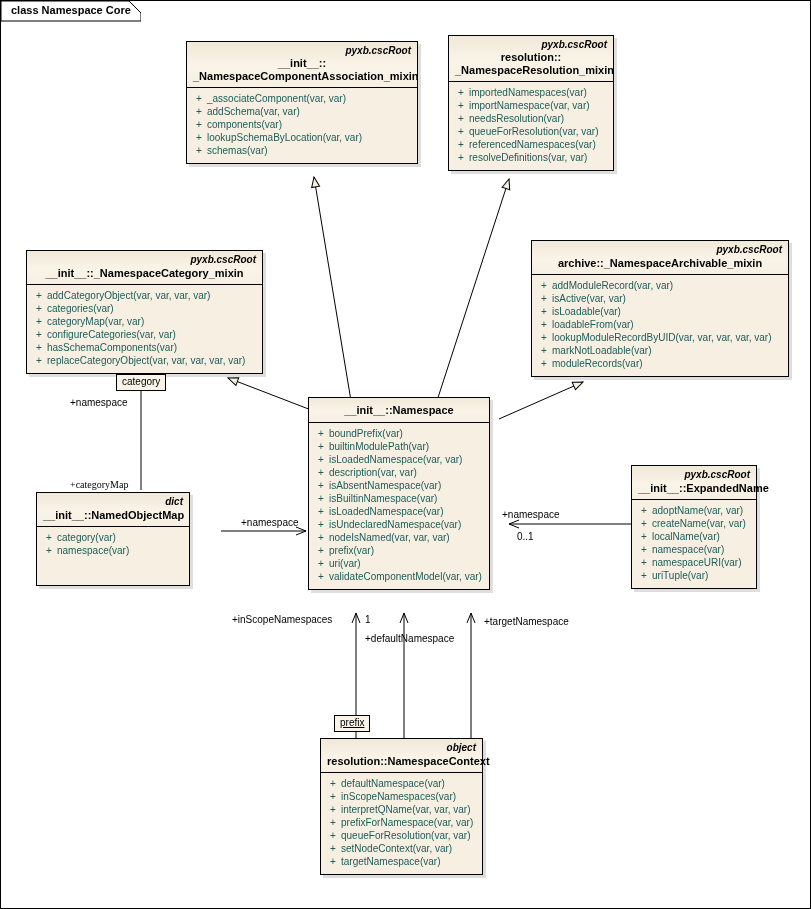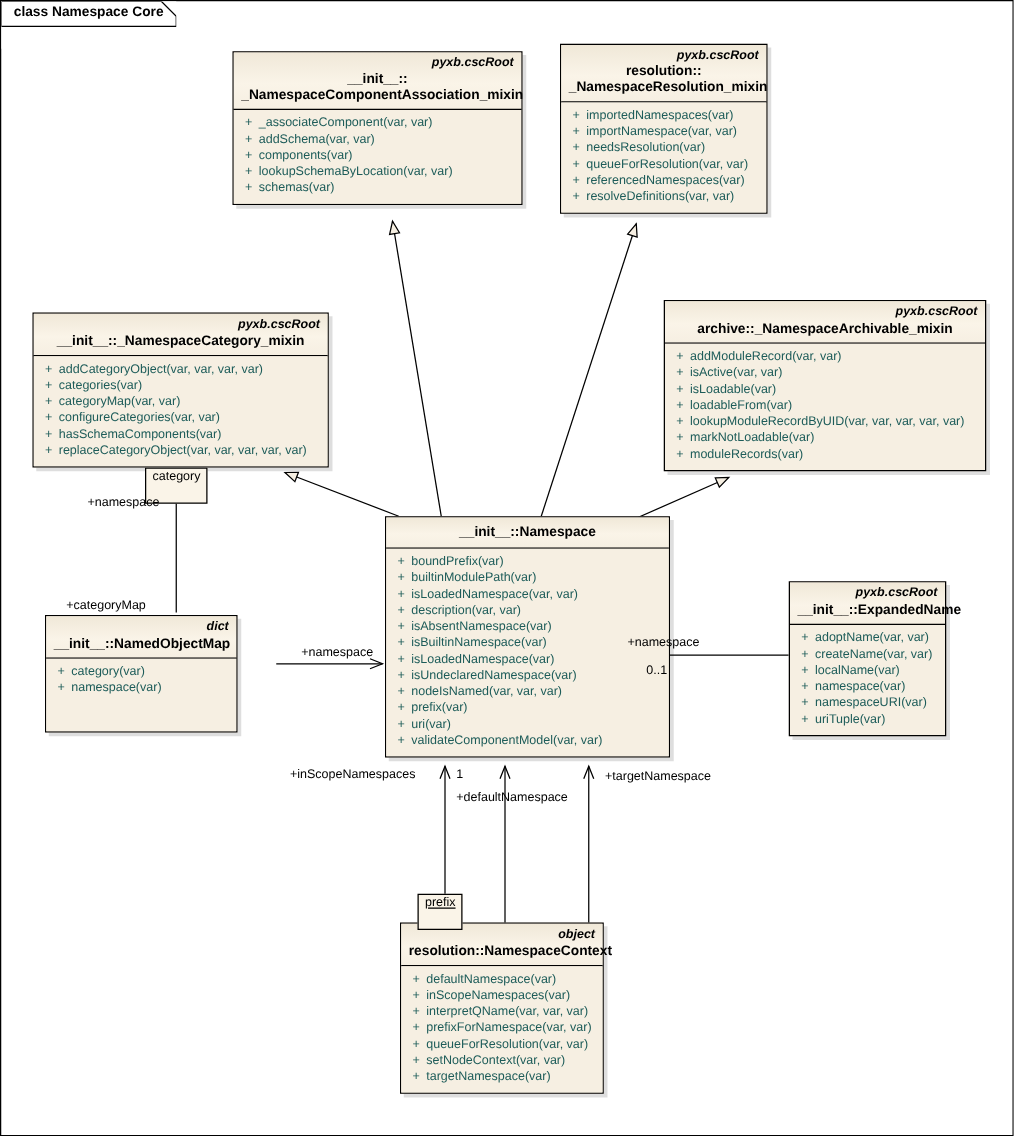--- a/index.html
+++ b/index.html
@@ -103,21 +103,21 @@
   }
   .op-sig { flex: 1 1 auto; }
 
   
   .qual-box {
     position: absolute;
     background: #faf4e8;
     border: 1px solid #000000;
     font-size: 10px;
     color: #000000;
-    padding: 1px 5px 14px 5px;
+    padding: 1px 5px 2px 5px;
     line-height: 12px;
     white-space: nowrap;
     z-index: 20;
   }
 
   
   .edge-label {
     position: absolute;
     font-size: 10px;
     color: #000000;
@@ -308,21 +308,21 @@
         <span class="op-vis">+</span>
         <span class="op-sig">markNotLoadable(var)</span>
       </div>
       <div class="op-row">
         <span class="op-vis">+</span>
         <span class="op-sig">moduleRecords(var)</span>
       </div>
     </div>
   </div>
 
-  <div class="uml-class" style="left:307px; top:412px; width:228px;">
+  <div class="uml-class" style="left:307px; top:396px; width:182px;">
     <div class="uml-header" style="padding-top:5px; padding-bottom:5px;">
       <span class="class-name">__init__::Namespace</span>
     </div>
     <div class="uml-ops">
       <div class="op-row">
         <span class="op-vis">+</span>
         <span class="op-sig">boundPrefix(var)</span>
       </div>
       <div class="op-row">
         <span class="op-vis">+</span>
@@ -455,21 +455,21 @@
         <span class="op-vis">+</span>
         <span class="op-sig">targetNamespace(var)</span>
       </div>
     </div>
   </div>
 
   <div class="qual-box" style="left:115px; top:373px;">category</div>
   <div class="qual-box" style="left:333px; top:714px;text-decoration:underline;">prefix</div>
 
   <div class="edge-label" style="left:69px; top:396px;">+namespace</div>
-  <div class="edge-label" style="left:52px; top:478px;">+categoryMap</div>
+  <div class="edge-label" style="left:69px; top:478px;font-family:Liberation Serif, serif;">+categoryMap</div>
   <div class="edge-label" style="left:240px; top:516px;">+namespace</div>
   <div class="edge-label" style="left:501px; top:508px;">+namespace</div>
   <div class="edge-label" style="left:231px; top:613px;">+inScopeNamespaces</div>
   <div class="edge-label" style="left:364px; top:632px;">+defaultNamespace</div>
   <div class="edge-label" style="left:483px; top:615px;">+targetNamespace</div>
 
   <div class="mult-label" style="left:500px; top:530px;padding-left:16px;">0..1</div>
   <div class="mult-label" style="left:364px; top:613px;">1</div>
 
 </div>

